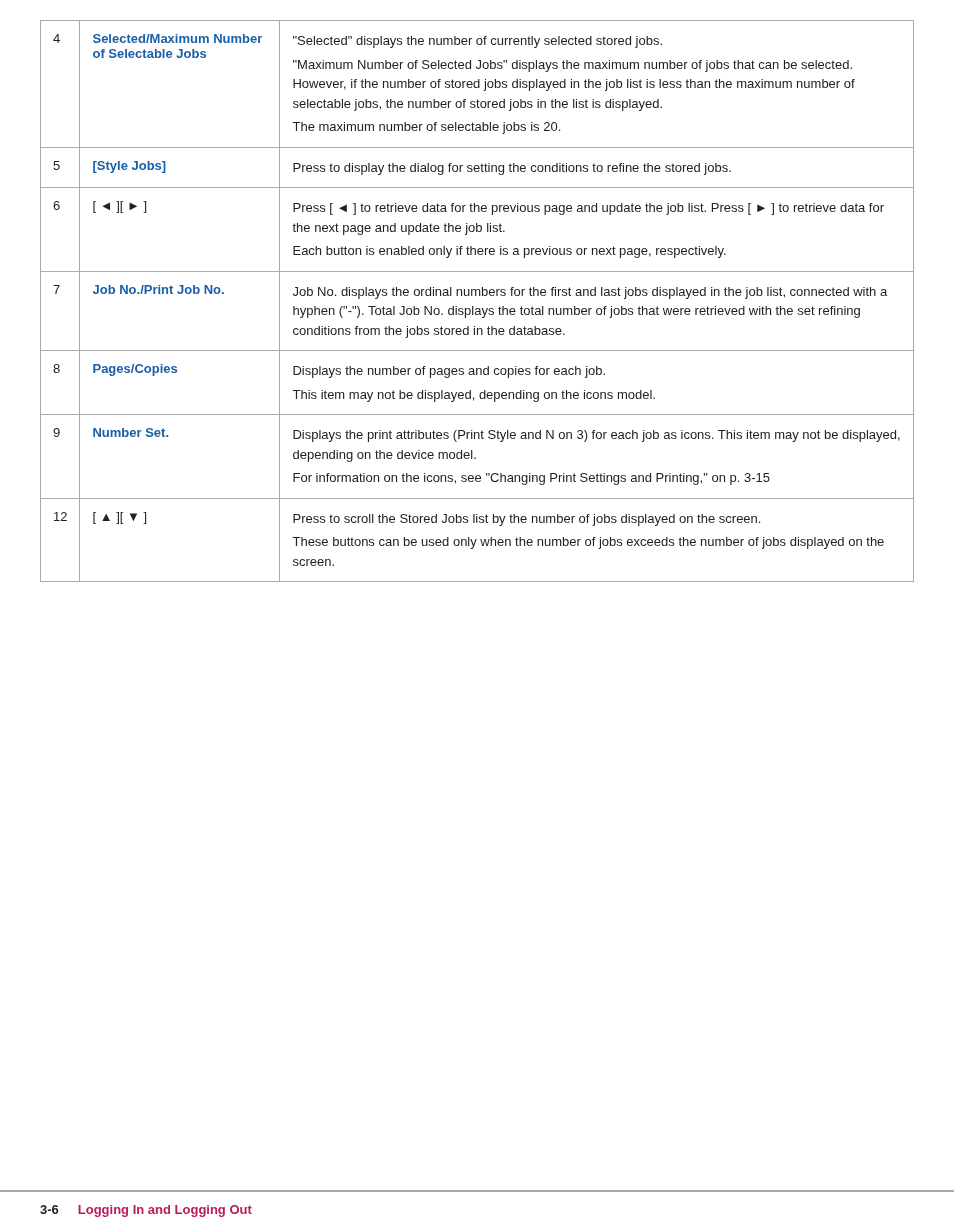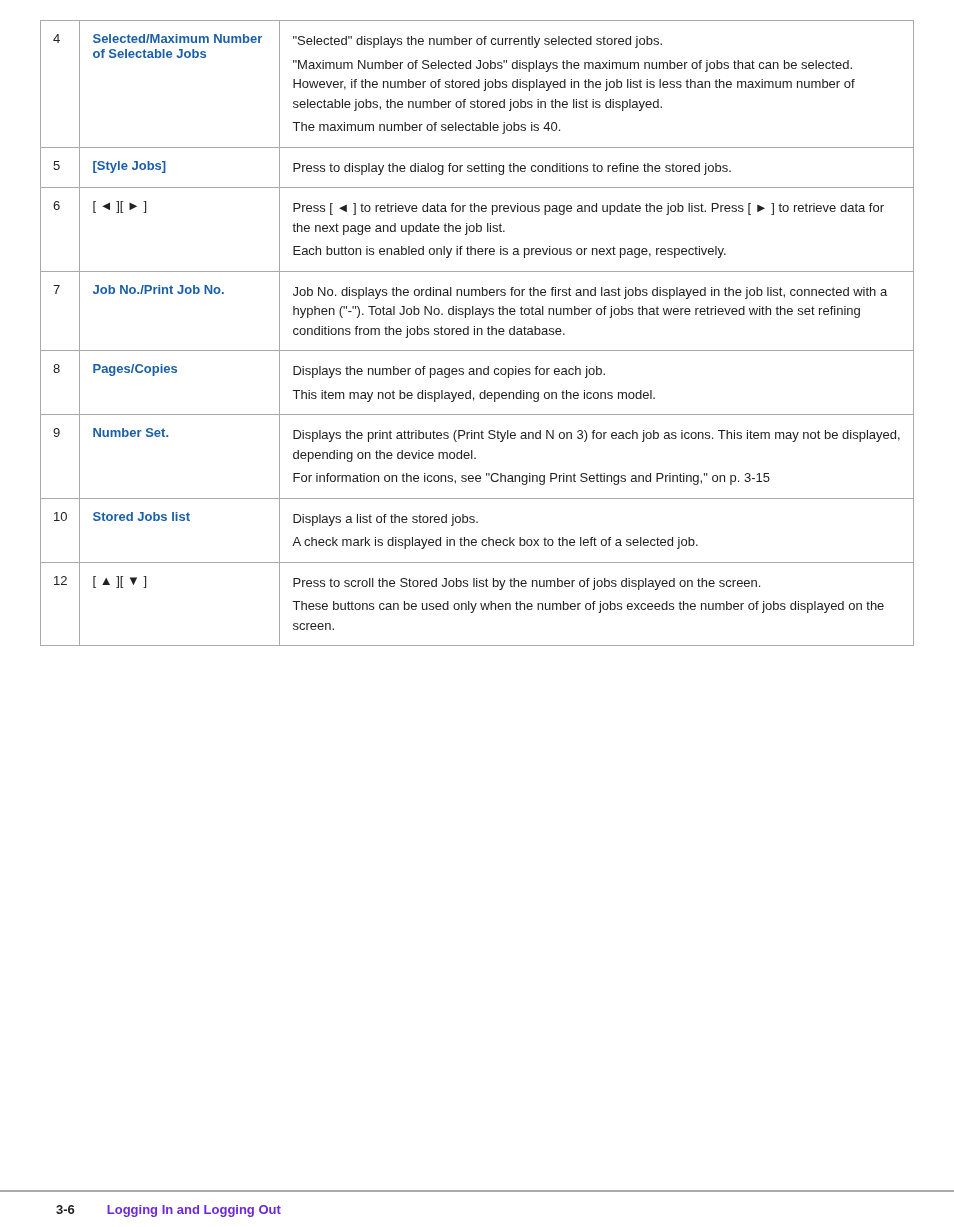--- a/index.html
+++ b/index.html
@@ -53,51 +53,51 @@
       color: #222;
     }
     .desc-text p {
       margin-bottom: 4px;
     }
     .desc-text p:last-child {
       margin-bottom: 0;
     }
     .footer {
       border-top: 2px solid #aaa;
-      padding: 10px 56px;
+      padding: 10px 40px;
       display: flex;
       align-items: flex-end;
-      gap: 32px;
+      gap: 19px;
     }
     .footer-page {
       font-size: 13px;
       font-weight: bold;
       color: #222;
       white-space: nowrap;
     }
     .footer-title {
       font-size: 13px;
       font-weight: bold;
-      color: #6d28d9;
+      color: #be185d;
     }
   </style>
 </head>
 <body>
 
 <div class="page-content">
   <table>
     <tbody id="table-body">
         <tr>
           <td class="num-col">4</td>
           <td class="label-col"><span class="label-blue">Selected/Maximum Number of Selectable Jobs</span></td>
           <td class="desc-col">
             <div class="desc-text">
               <p>"Selected" displays the number of currently selected stored jobs.</p>
               <p>"Maximum Number of Selected Jobs" displays the maximum number of jobs that can be selected. However, if the number of stored jobs displayed in the job list is less than the maximum number of selectable jobs, the number of stored jobs in the list is displayed.</p>
-              <p>The maximum number of selectable jobs is 40.</p>
+              <p>The maximum number of selectable jobs is 20.</p>
             </div>
           </td>
         </tr>
         <tr>
           <td class="num-col">5</td>
           <td class="label-col"><span class="label-blue">[Style Jobs]</span></td>
           <td class="desc-col">
             <div class="desc-text">
               <p>Press to display the dialog for setting the conditions to refine the stored jobs.</p>
             </div>
@@ -136,30 +136,20 @@
           <td class="num-col">9</td>
           <td class="label-col"><span class="label-blue">Number Set.</span></td>
           <td class="desc-col">
             <div class="desc-text">
               <p>Displays the print attributes (Print Style and N on 3) for each job as icons. This item may not be displayed, depending on the device model.</p>
               <p>For information on the icons, see "Changing Print Settings and Printing," on p. 3-15</p>
             </div>
           </td>
         </tr>
         <tr>
-          <td class="num-col">10</td>
-          <td class="label-col"><span class="label-blue">Stored Jobs list</span></td>
-          <td class="desc-col">
-            <div class="desc-text">
-              <p>Displays a list of the stored jobs.</p>
-              <p>A check mark is displayed in the check box to the left of a selected job.</p>
-            </div>
-          </td>
-        </tr>
-        <tr>
           <td class="num-col">12</td>
           <td class="label-col">[ ▲ ][ ▼ ]</td>
           <td class="desc-col">
             <div class="desc-text">
               <p>Press to scroll the Stored Jobs list by the number of jobs displayed on the screen.</p>
               <p>These buttons can be used only when the number of jobs exceeds the number of jobs displayed on the screen.</p>
             </div>
           </td>
         </tr>
       </tbody>

